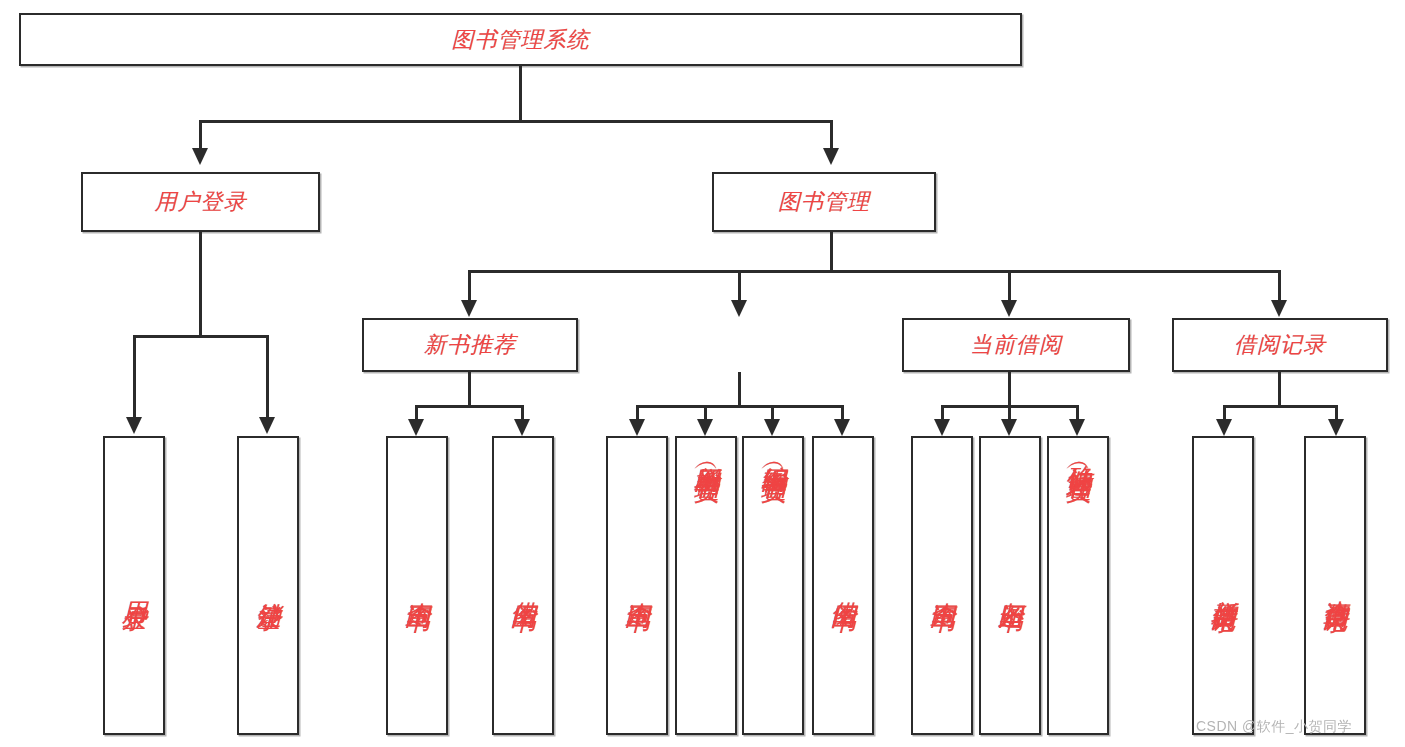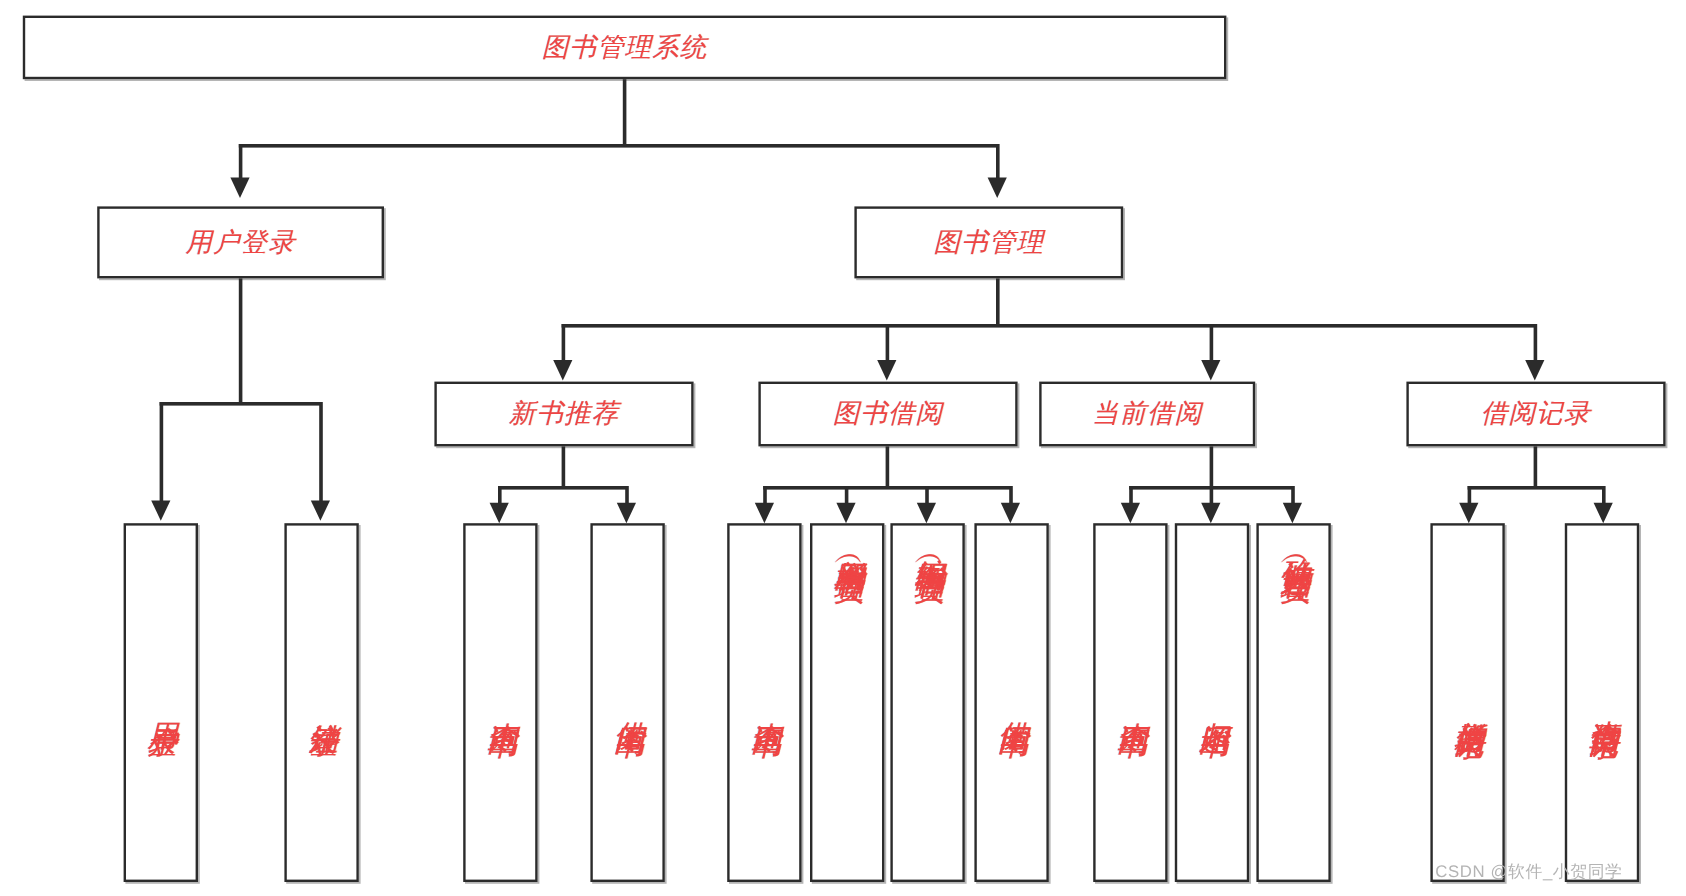--- a/index.html
+++ b/index.html
@@ -113,24 +113,21 @@
   <div class="ln v" style="left:1008px;top:270px;width:2.5px;height:32px;"></div>
   <div class="ln v" style="left:1278px;top:270px;width:2.5px;height:32px;"></div>
   <div class="arrow" style="left:461px;top:300px;"></div>
   <div class="arrow" style="left:731px;top:300px;"></div>
   <div class="arrow" style="left:1001px;top:300px;"></div>
   <div class="arrow" style="left:1271px;top:300px;"></div>
 
   <div class="node horiz" style="left:362px;top:318px;width:216px;height:54px;">
     <span class="label">新书推荐</span>
   </div>
-  <div class="node horiz" style="left:632px;top:318px;width:216px;height:54px;">
-    <span class="label">图书借阅</span>
-  </div>
-  <div class="node horiz" style="left:866px;top:318px;width:180px;height:54px;">
+  <div class="node horiz" style="left:902px;top:318px;width:228px;height:54px;">
     <span class="label">当前借阅</span>
   </div>
   <div class="node horiz" style="left:1172px;top:318px;width:216px;height:54px;text-align:center;">
     <span class="label">借阅记录</span>
   </div>
 
   <div class="ln v" style="left:468px;top:372px;width:2.5px;height:33px;"></div>
   <div class="ln h" style="left:415px;top:405px;width:108px;height:2.5px;"></div>
   <div class="ln v" style="left:415px;top:405px;width:2.5px;height:16px;"></div>
   <div class="ln v" style="left:521px;top:405px;width:2.5px;height:16px;"></div>

